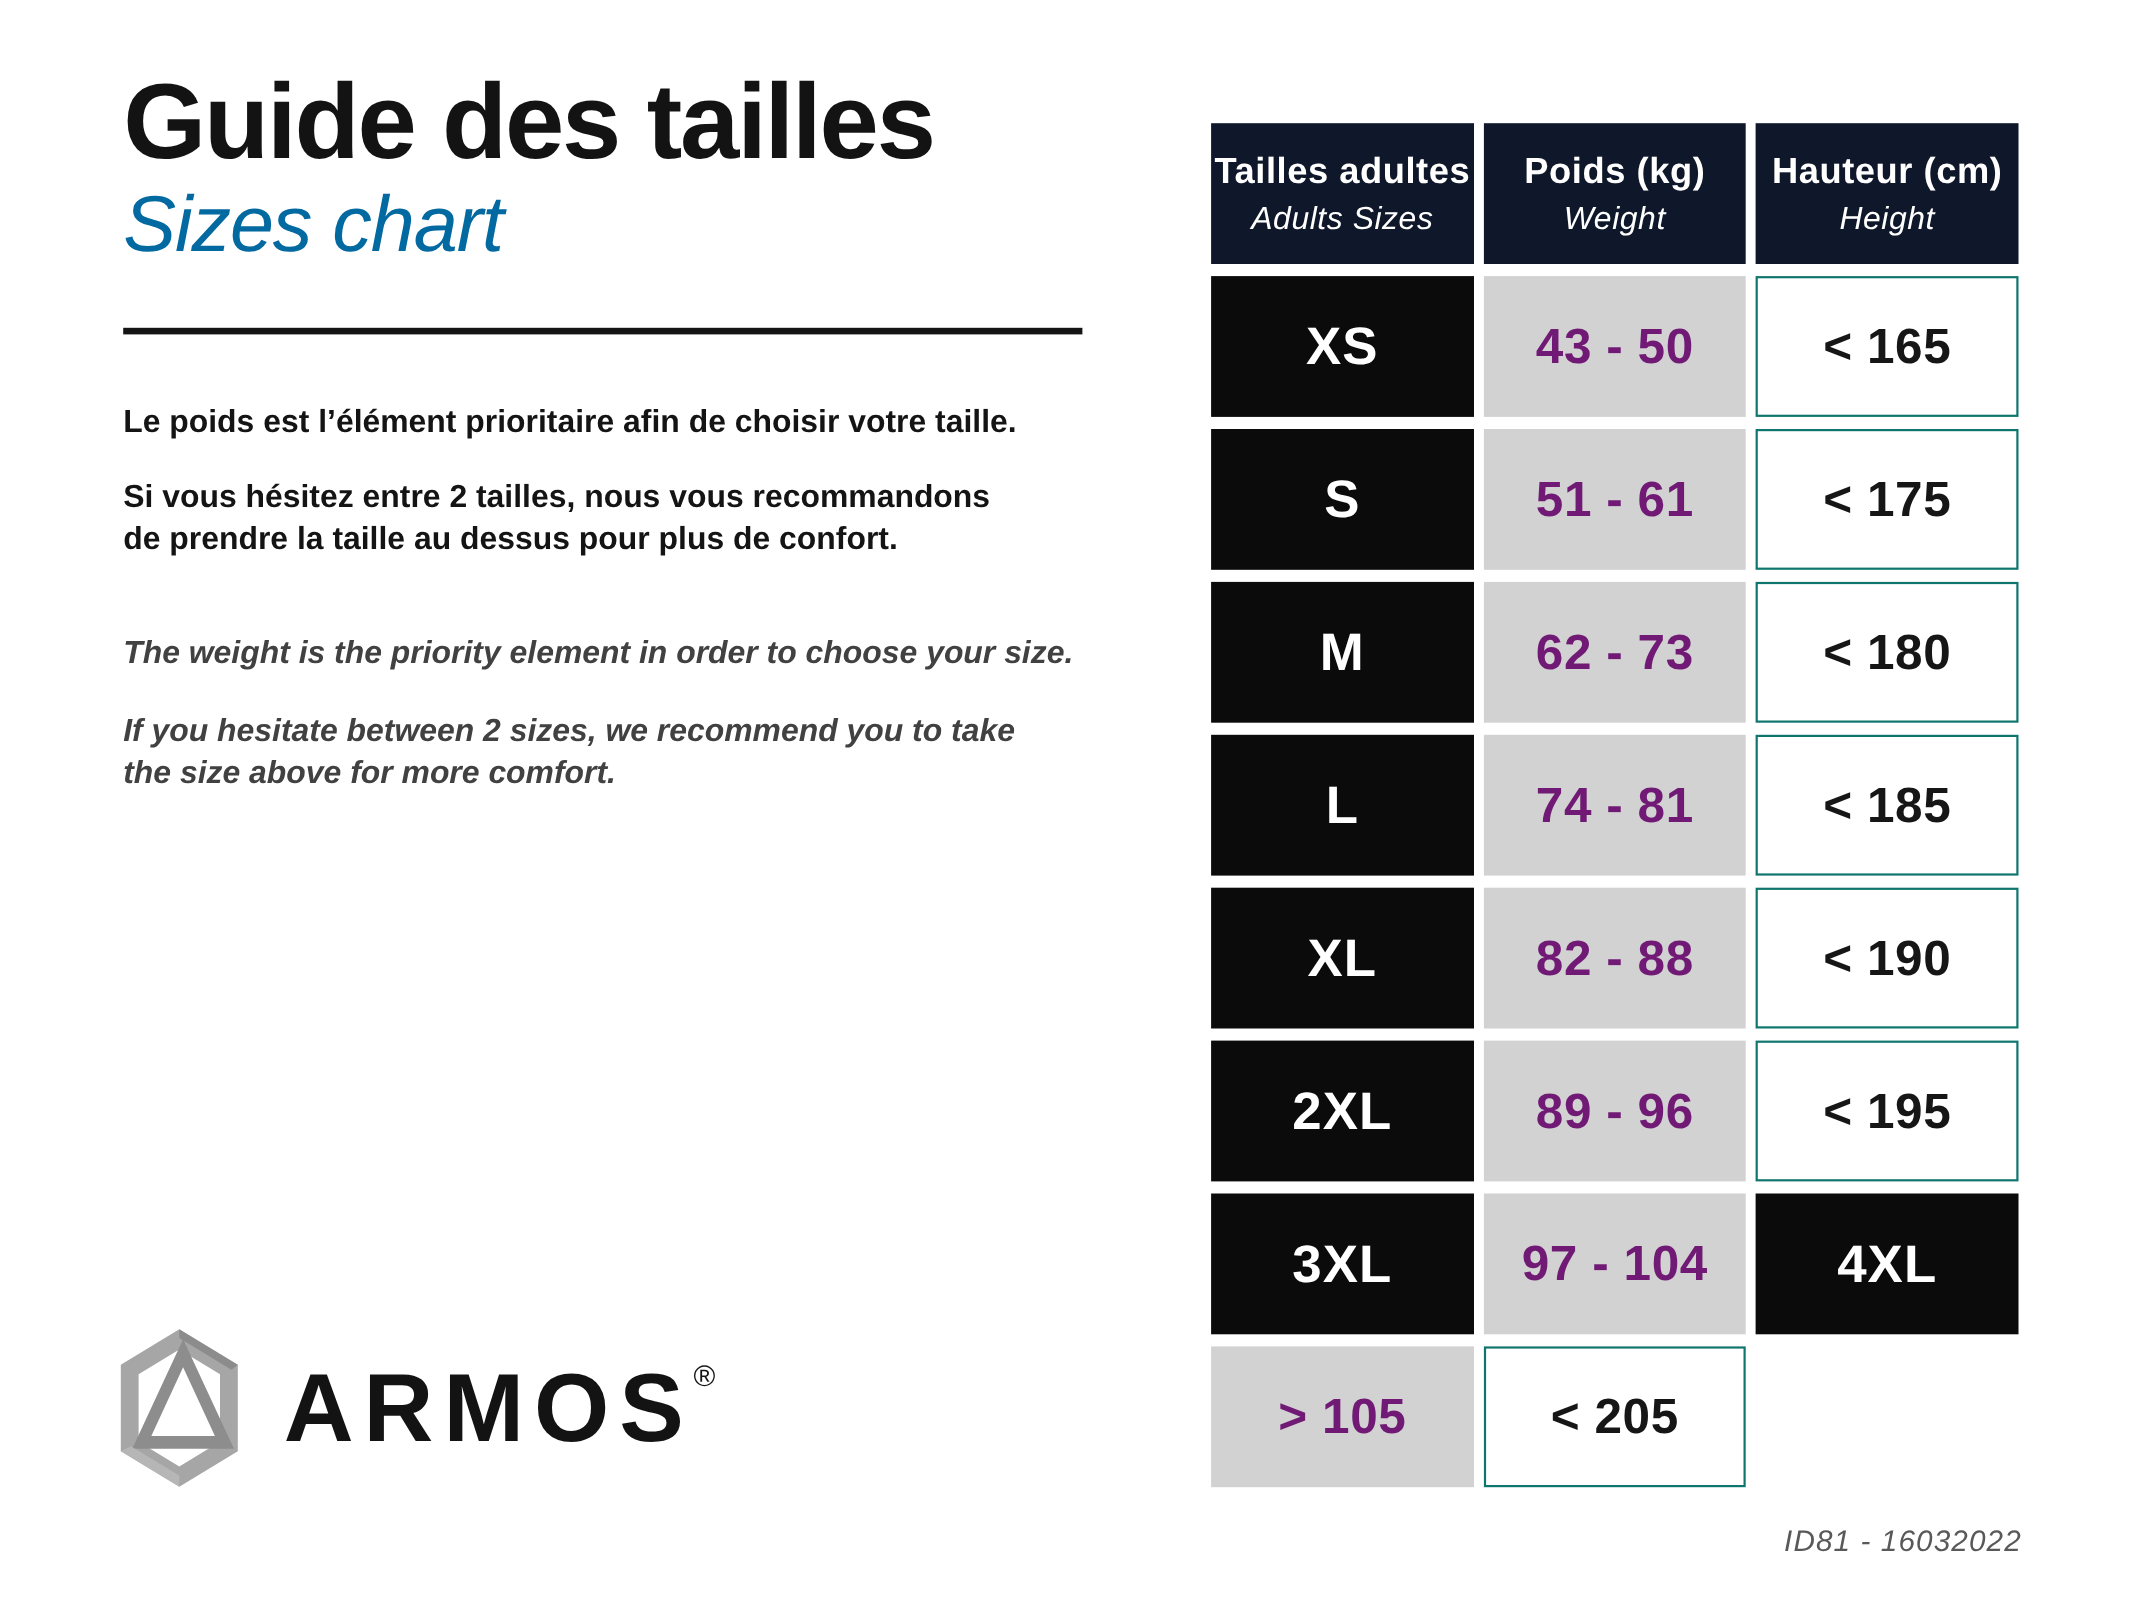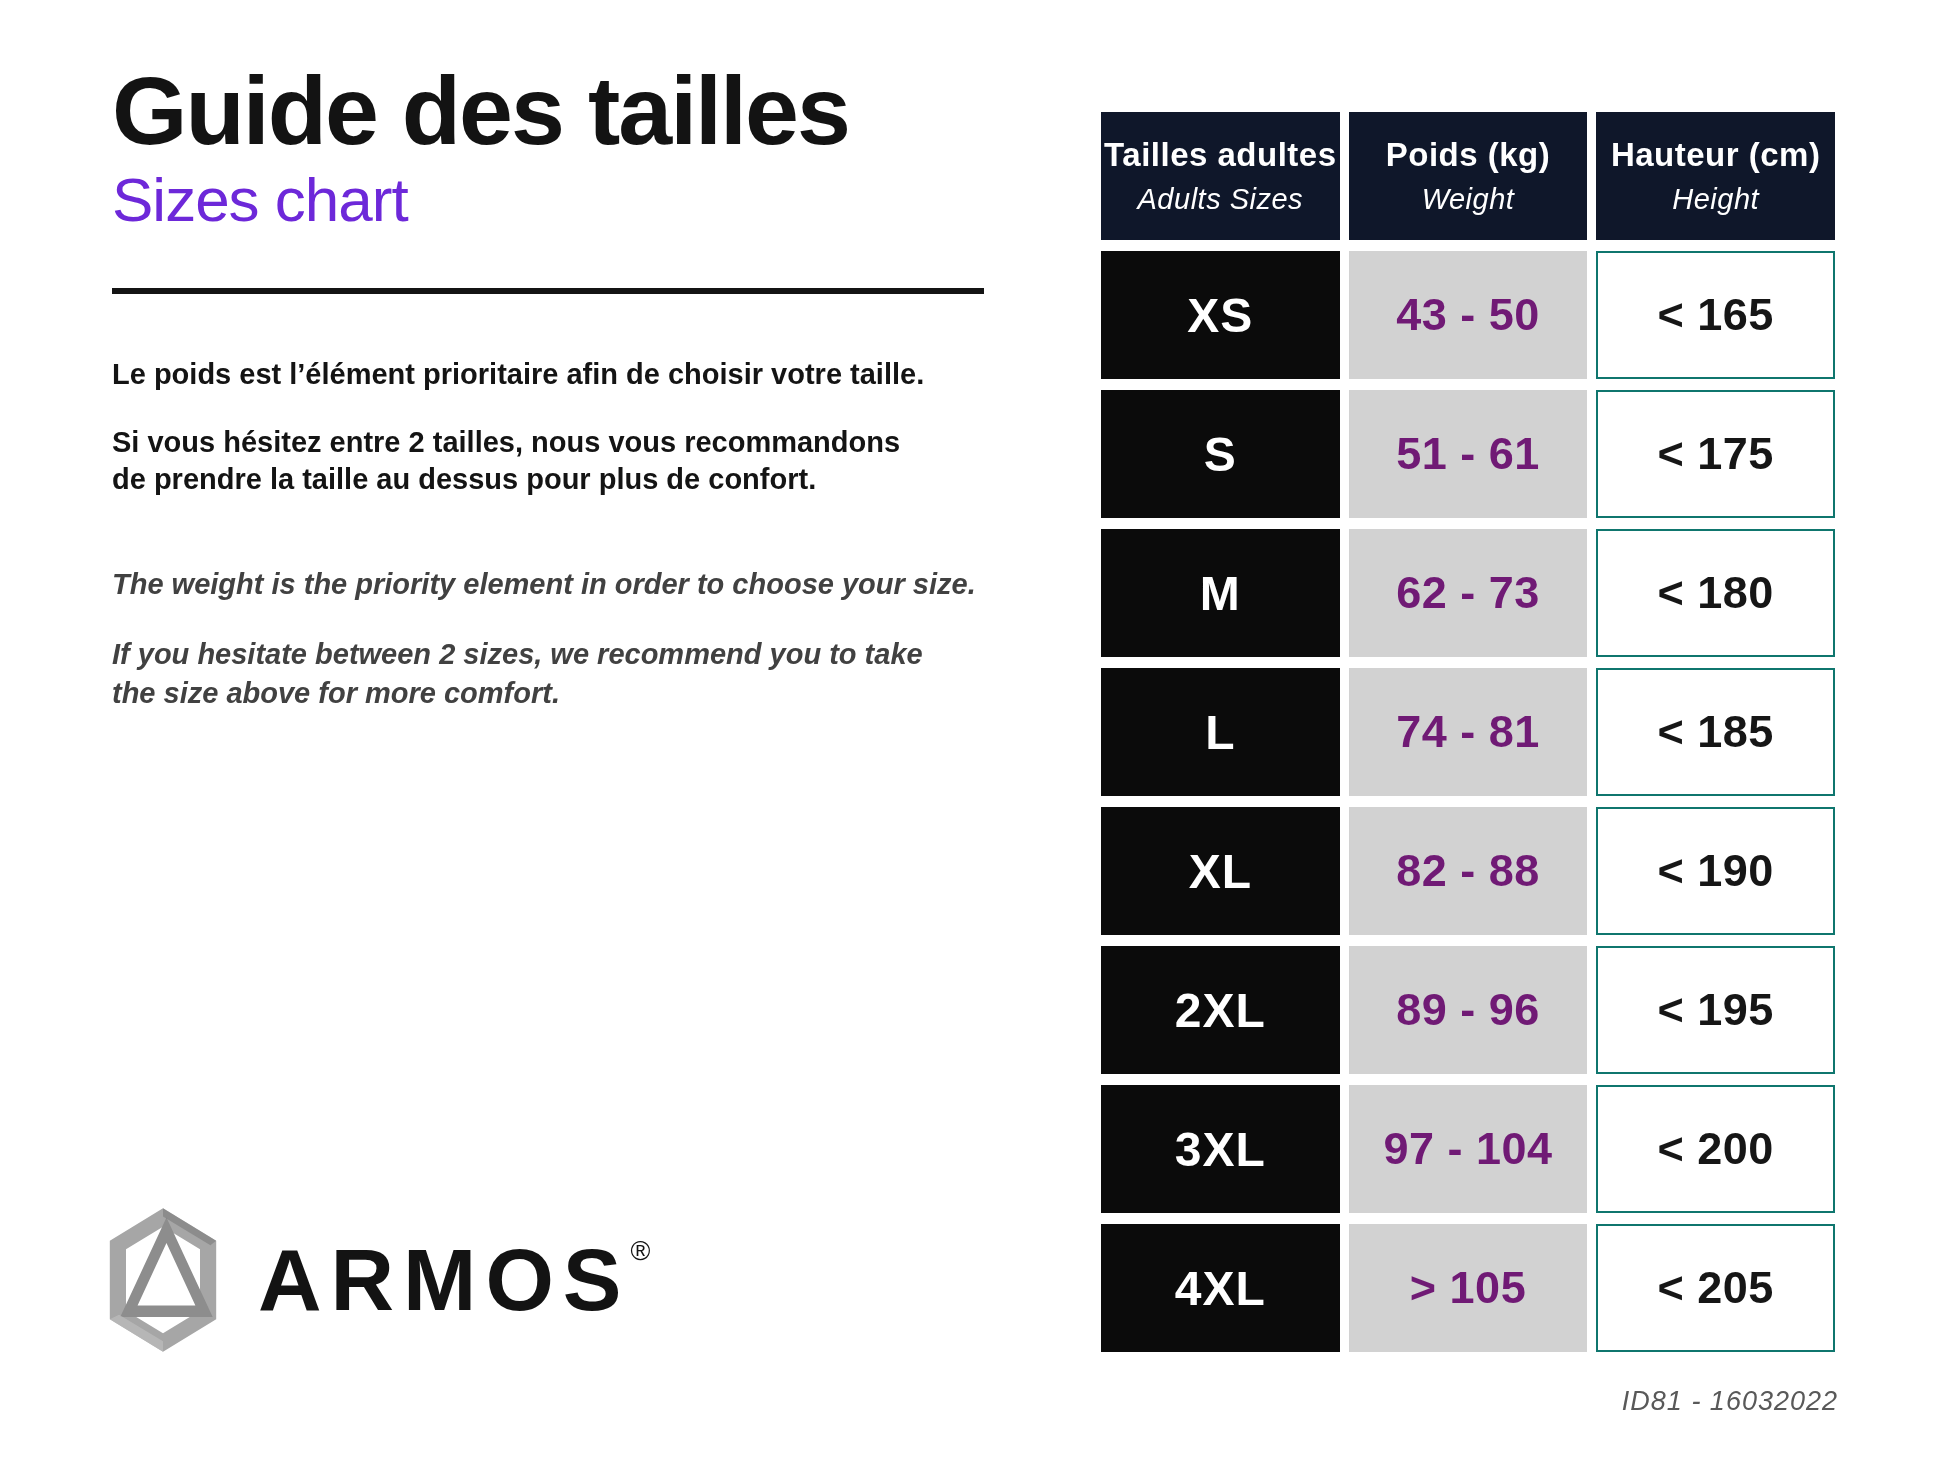--- a/index.html
+++ b/index.html
@@ -14,22 +14,22 @@
     color: #151515;
   }
 
   
   .intro { position: absolute; left: 112px; top: 60px; width: 930px; }
   .title-fr {
     margin: 0; font-size: 97px; font-weight: 800;
     letter-spacing: -2px; line-height: 1.06; color: #131313;
   }
   .title-en {
-    margin: 4px 0 0 0; font-size: 62px; font-weight: 300;
-    letter-spacing: -1px; line-height: 1.05; color: #6d28d9;
+    margin: 4px 0 0 0; font-size: 72px; font-weight: 300;
+    font-style: italic; letter-spacing: -1px; line-height: 1.05; color: #0369a1;
   }
   .divider { margin-top: 56px; width: 872px; height: 6px; background: #141414; }
   .para { margin: 0; white-space: pre-line; }
   .para.fr { font-size: 29px; font-weight: 700; line-height: 1.3; color: #141414; }
   .para.en { font-size: 29px; font-weight: 700; font-style: italic; line-height: 1.32; color: #414141; }
   .para.fr.first { margin-top: 62px; }
   .para.fr.second { margin-top: 30px; }
   .para.en.first { margin-top: 66px; }
   .para.en.second { margin-top: 32px; }
 
@@ -120,21 +120,20 @@
       <div class="cell weight">74 - 81</div>
       <div class="cell height">&lt; 185</div>
       <div class="cell size">XL</div>
       <div class="cell weight">82 - 88</div>
       <div class="cell height">&lt; 190</div>
       <div class="cell size">2XL</div>
       <div class="cell weight">89 - 96</div>
       <div class="cell height">&lt; 195</div>
       <div class="cell size">3XL</div>
       <div class="cell weight">97 - 104</div>
-      <div class="cell height">&lt; 200</div>
       <div class="cell size">4XL</div>
       <div class="cell weight">&gt; 105</div>
       <div class="cell height">&lt; 205</div>
     </div>
 
   <div class="brand">
     <svg class="brand-icon" viewBox="0 0 100 128" xmlns="http://www.w3.org/2000/svg" aria-hidden="true">
       <path fill="#a6a6a6" fill-rule="evenodd" d="M50 2 L96 30 L96 98 L50 126 L4 98 L4 30 Z
            M50 18 L82 37.5 L82 90.5 L50 110 L18 90.5 L18 37.5 Z"></path>
       <path fill="#8d8d8d" fill-rule="evenodd" d="M53 10 L93 96 L13 96 Z

